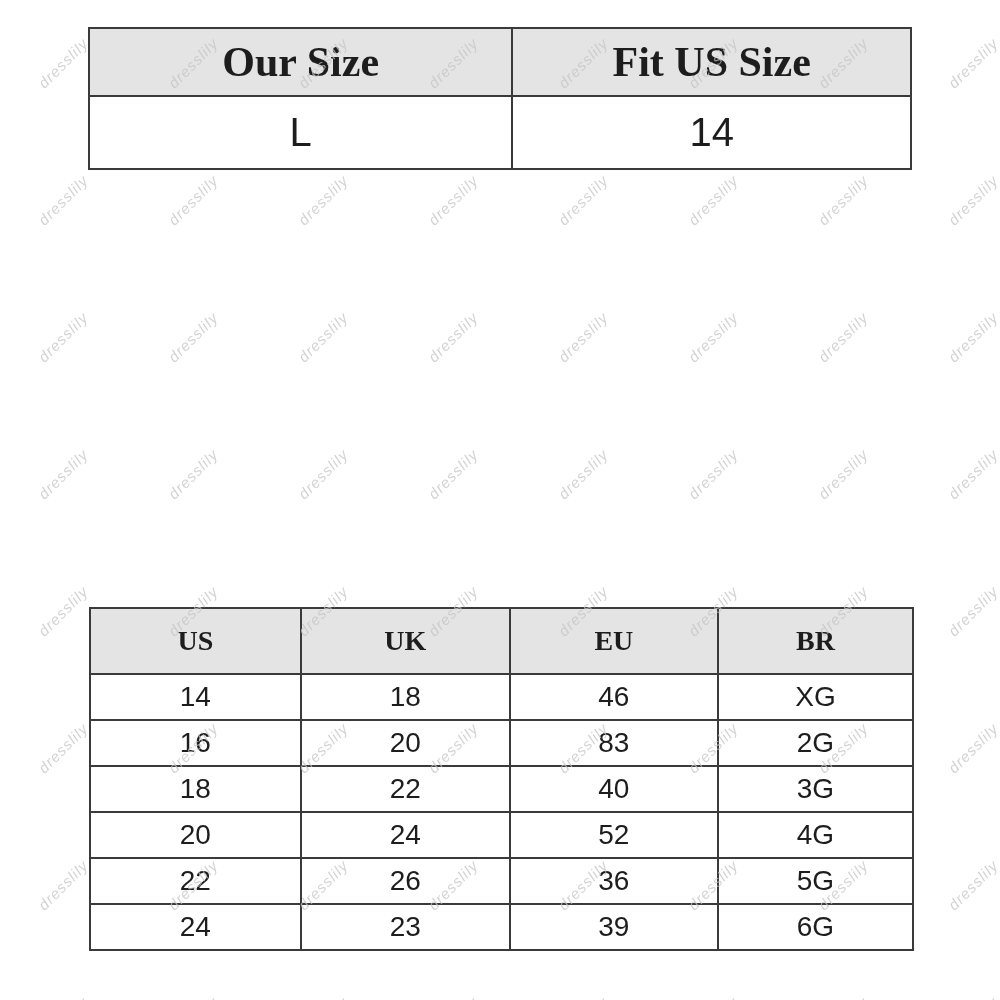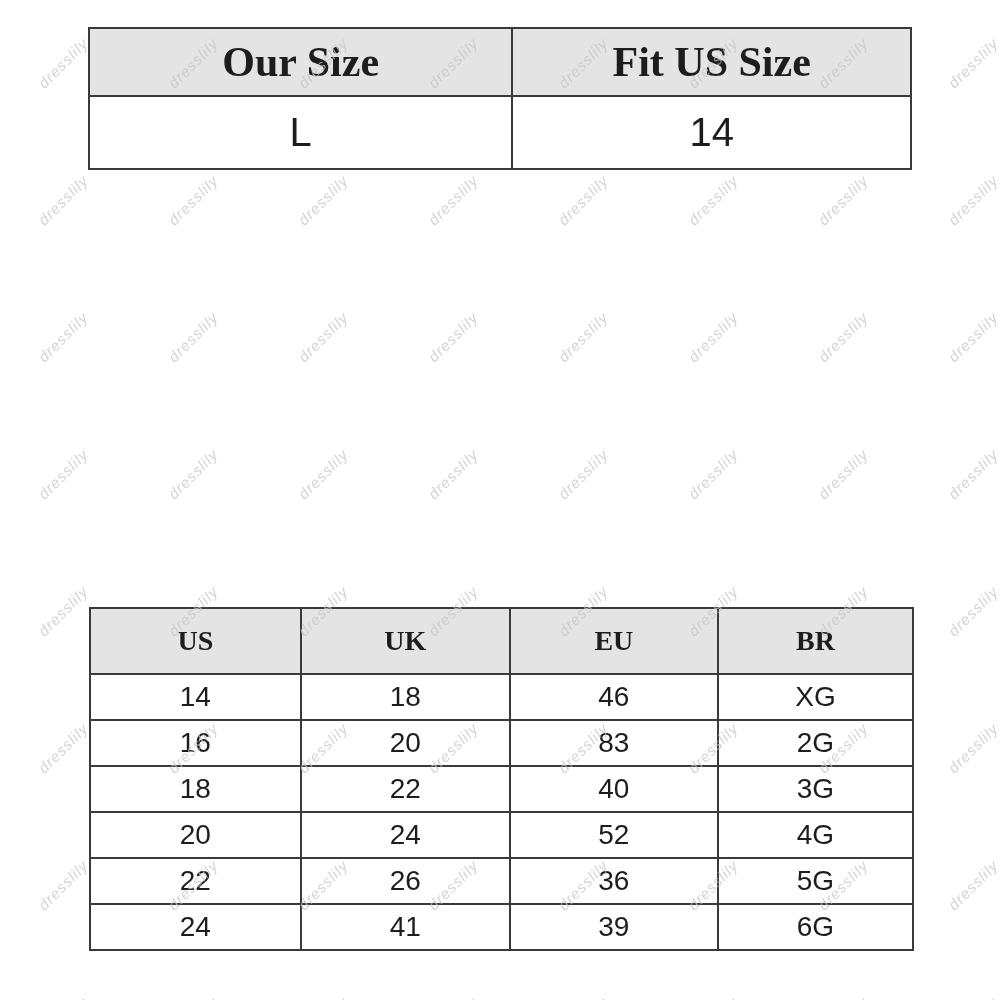--- a/index.html
+++ b/index.html
@@ -158,21 +158,21 @@
       <td>4G</td>
     </tr>
     <tr>
       <td>22</td>
       <td>26</td>
       <td>36</td>
       <td>5G</td>
     </tr>
     <tr>
       <td>24</td>
-      <td>41</td>
+      <td>23</td>
       <td>39</td>
       <td>6G</td>
     </tr>
   </tbody>
 </table>
 
 <div class="watermark-layer">
     <span class="watermark" style="color: rgb(196, 196, 196); left: 63px; top: 63px;">dresslily</span>
     <span class="watermark" style="color: rgb(196, 196, 196); left: 193px; top: 63px;">dresslily</span>
     <span class="watermark" style="color: rgb(196, 196, 196); left: 323px; top: 63px;">dresslily</span>

